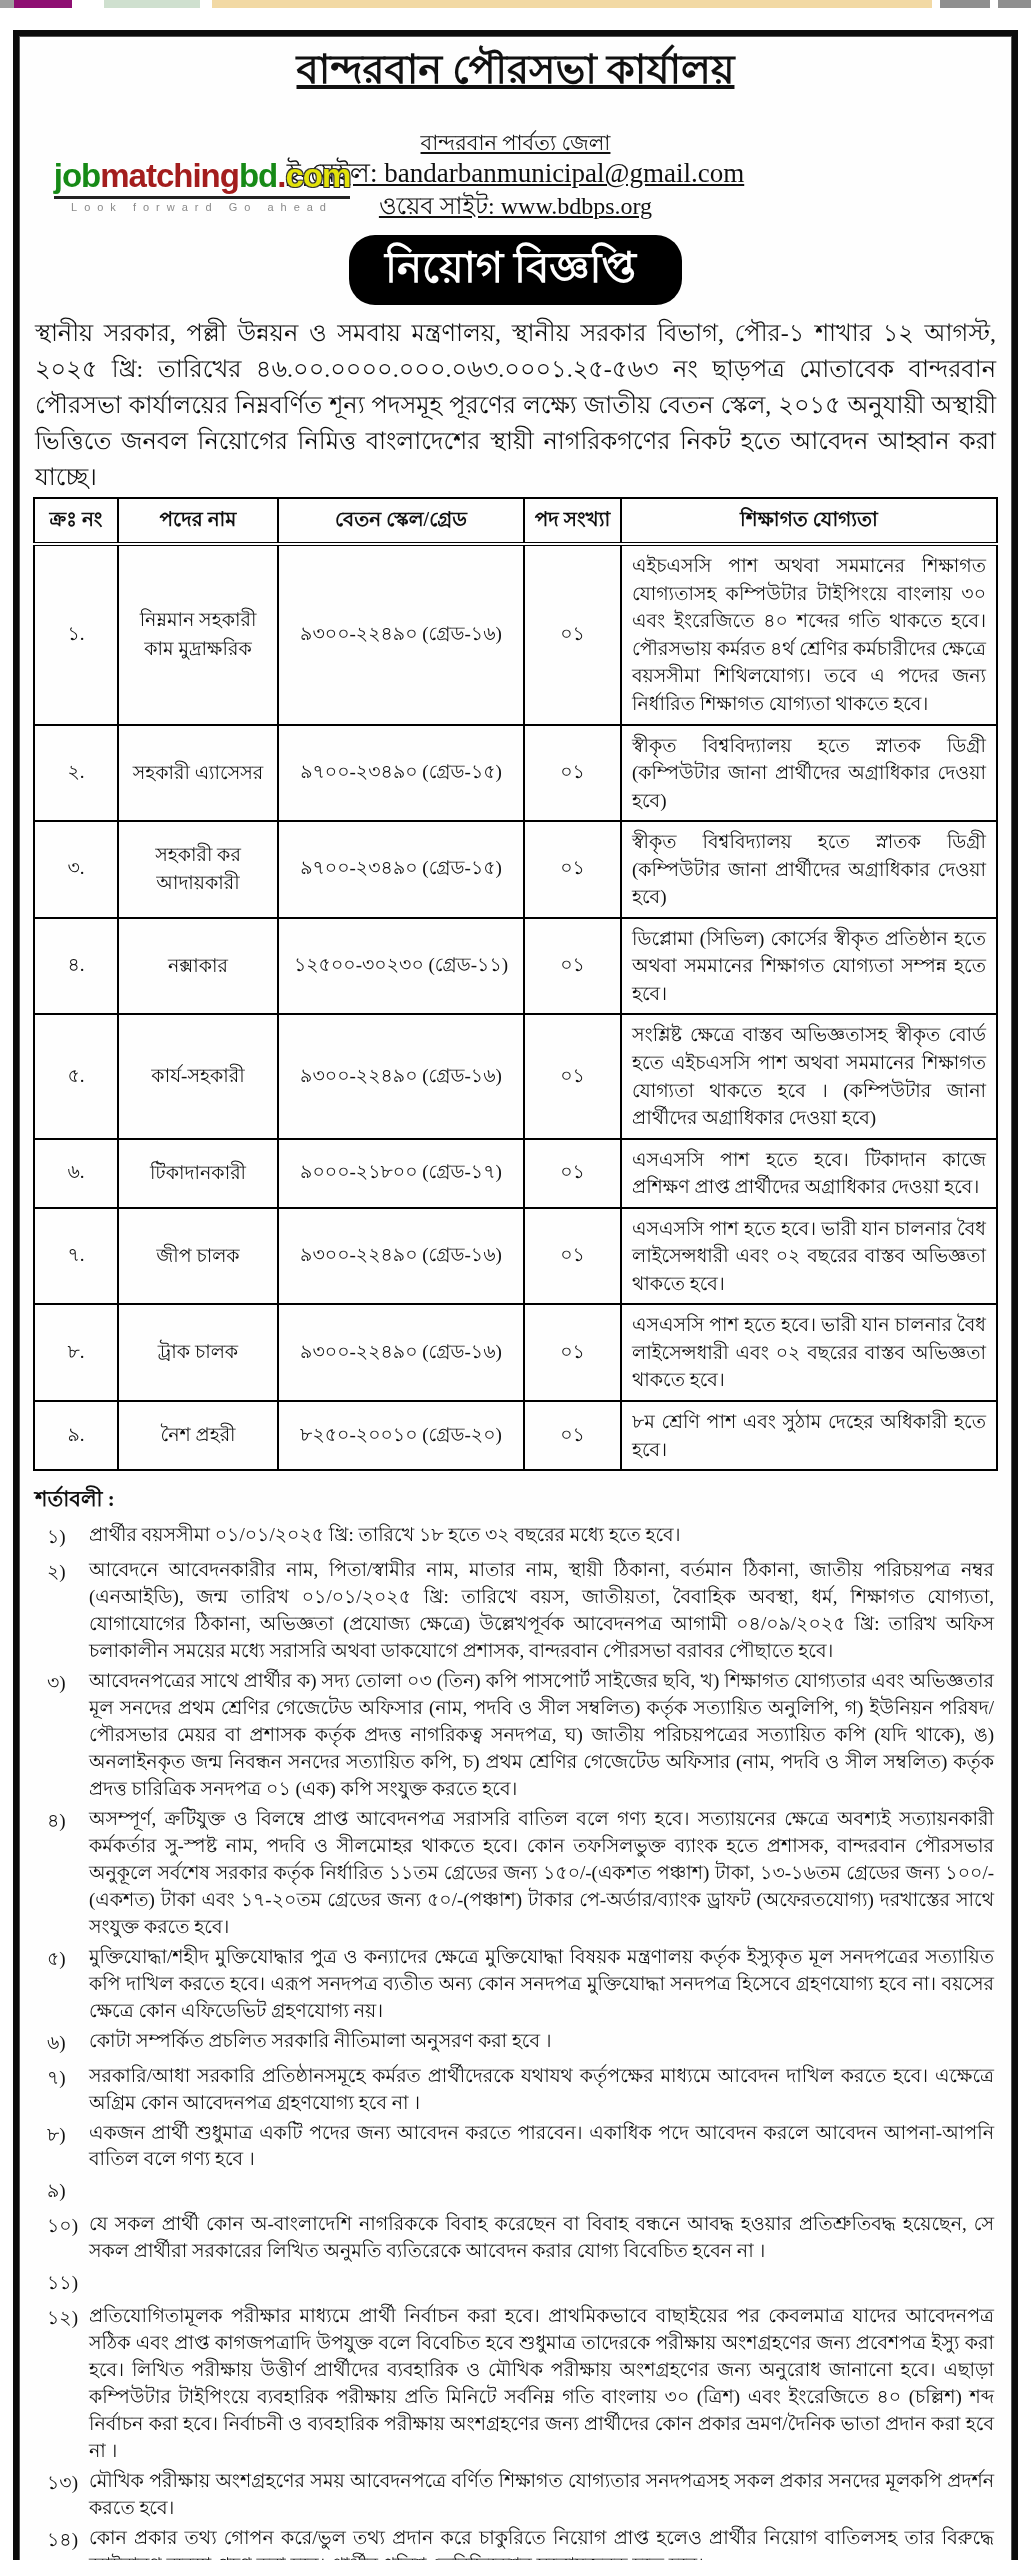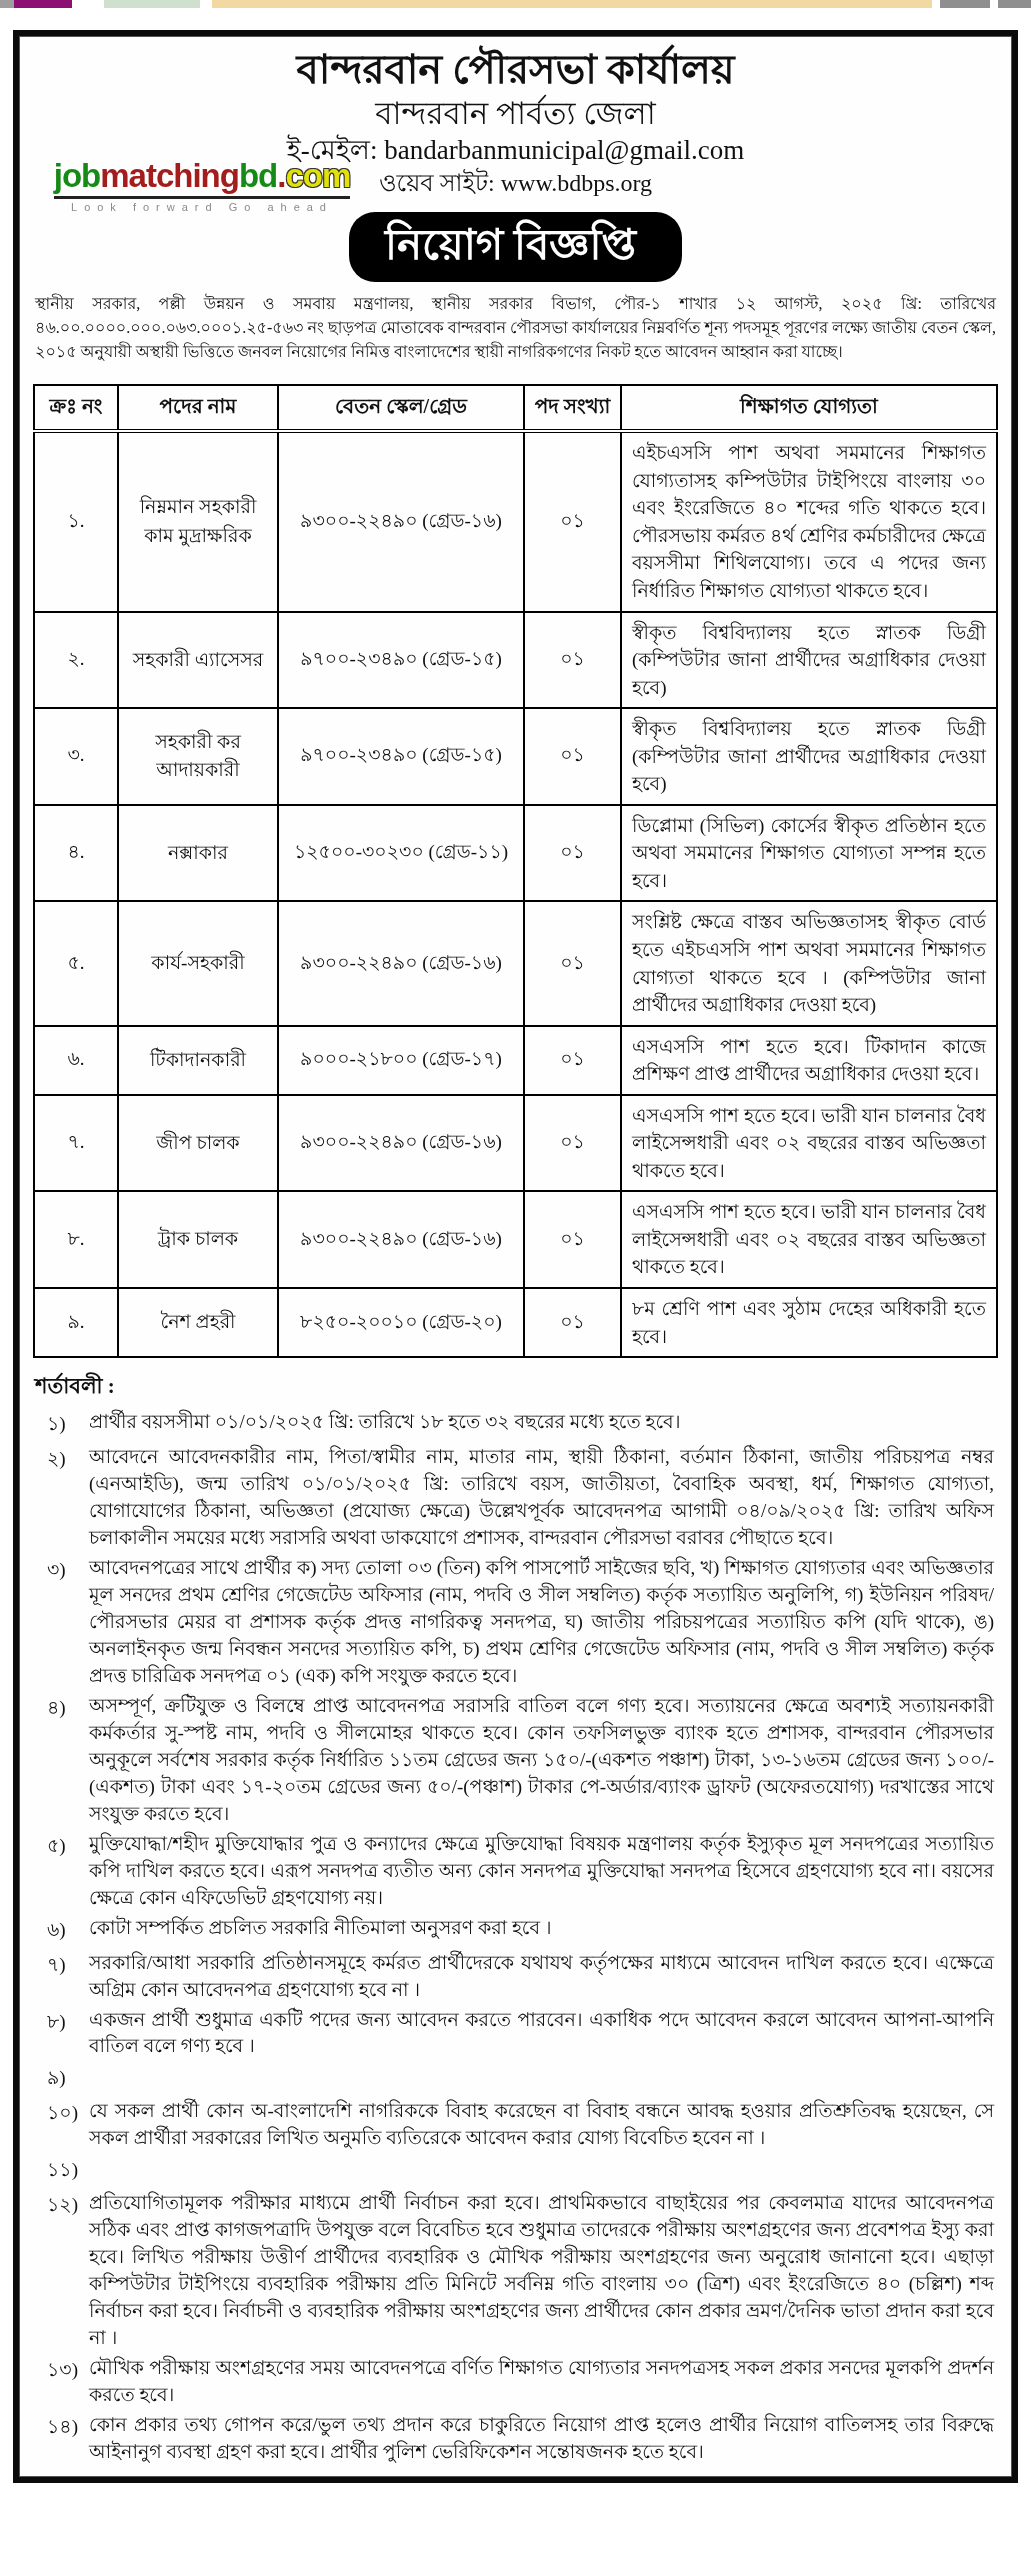--- a/index.html
+++ b/index.html
@@ -22,23 +22,23 @@
 
   
   .doc {
     position:relative;
     margin:22px 13px 0 13px;
     border:6px solid #0b0b0b;
     box-shadow:inset 0 0 0 1px #555;
     background:#fefefe;
     padding:10px 14px 8px 14px;
   }
-  .hdr { text-align:center; }
+  .hdr { text-align:center;text-decoration:underline; }
   .office-name { font-size:40px; font-weight:bold; line-height:1.2; }
-  .district    { font-size:31px; line-height:1.3; }
+  .district    { font-size:21px; line-height:1.3;margin-top:36px; }
   .email-line  { font-size:27px; line-height:1.25; }
   .site-line   { font-size:24px; line-height:1.25; }
 
   
   .logo { position:absolute; left:28px; top:112px; width:310px; text-align:center;margin-top:9px; }
   .logo-text {
     font-family:"Liberation Sans", sans-serif;
     font-size:33px; font-weight:bold; letter-spacing:-1px;
     border-bottom:3px solid #222; display:inline-block; padding-bottom:1px;
     white-space:nowrap;
@@ -47,21 +47,21 @@
     font-family:"Liberation Sans", sans-serif;
     font-size:11px; letter-spacing:7px; color:#8a8a8a; margin-top:2px;
   }
 
   .badge-wrap { text-align:center; margin:14px 0 10px 0; }
   .badge {
     display:inline-block; color:#fff; font-size:42px; font-weight:bold;
     padding:10px 46px 14px 46px; border-radius:26px; line-height:1.1;
   }
 
-  .intro { font-size:16px; line-height:1.5; text-align:justify; margin:4px 2px 20px 2px; }
+  .intro { font-size:24px; line-height:1.5; text-align:justify; margin:4px 2px 2px 2px; }
 
   
   table.positions { width:100%; border-collapse:collapse; margin:2px 0 12px 0; }
   table.positions th, table.positions td {
     border:2px solid #000; font-size:19px; vertical-align:middle;margin-left:40px;
   }
   table.positions th { font-size:20px; font-weight:bold; padding:5px 4px; border-bottom:4px double #000; }
   td.c-sl    { width:84px;  text-align:center; font-size:20px; }
   td.c-post  { width:160px; text-align:center; padding:4px 6px; line-height:1.5; }
   td.c-scale { width:246px; text-align:center; padding:4px 4px; }

